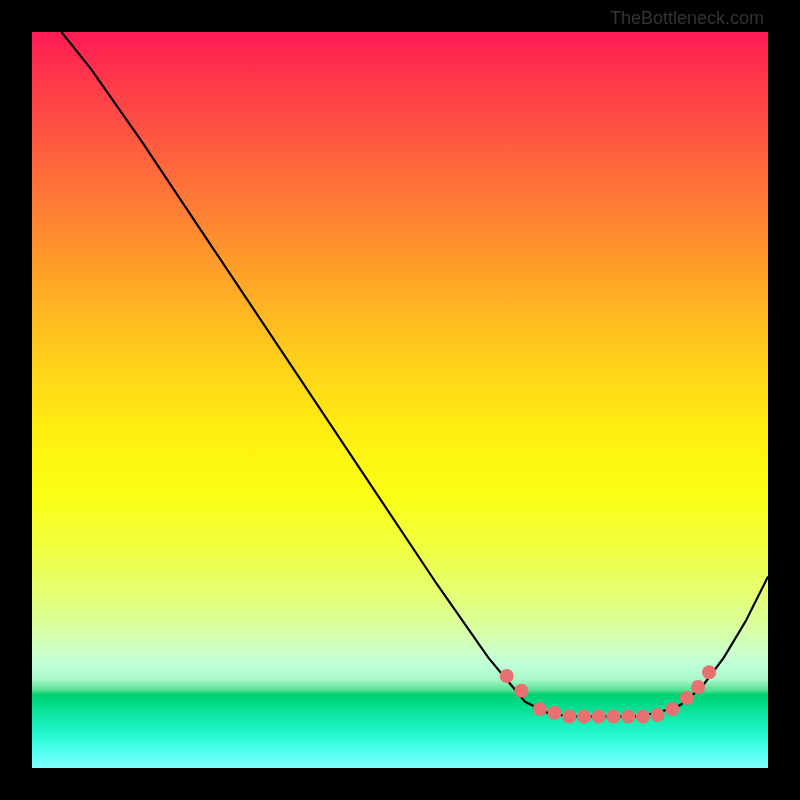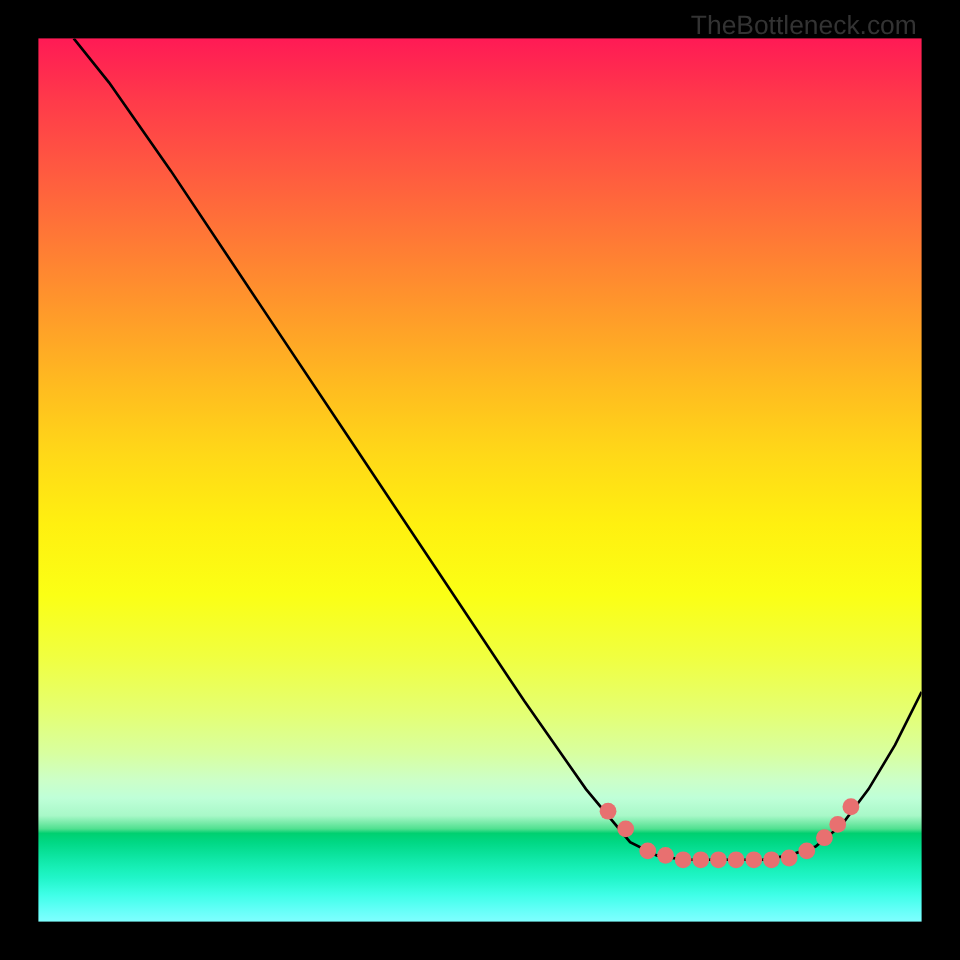--- a/index.html
+++ b/index.html
@@ -52,21 +52,21 @@
       #55fff2 98%,
       #6bfffa 99%,
       #7fffff 100%
     );
   }
   .watermark {
     position: absolute;
     top: 8px;
     right: 36px;
     color: #333;
-    font-size: 22px;
+    font-size: 18px;
     font-weight: 500;
     z-index: 10;
   }
   svg.overlay {
     position: absolute;
     left: 32px;
     top: 32px;
     width: 736px;
     height: 736px;
     z-index: 5;

